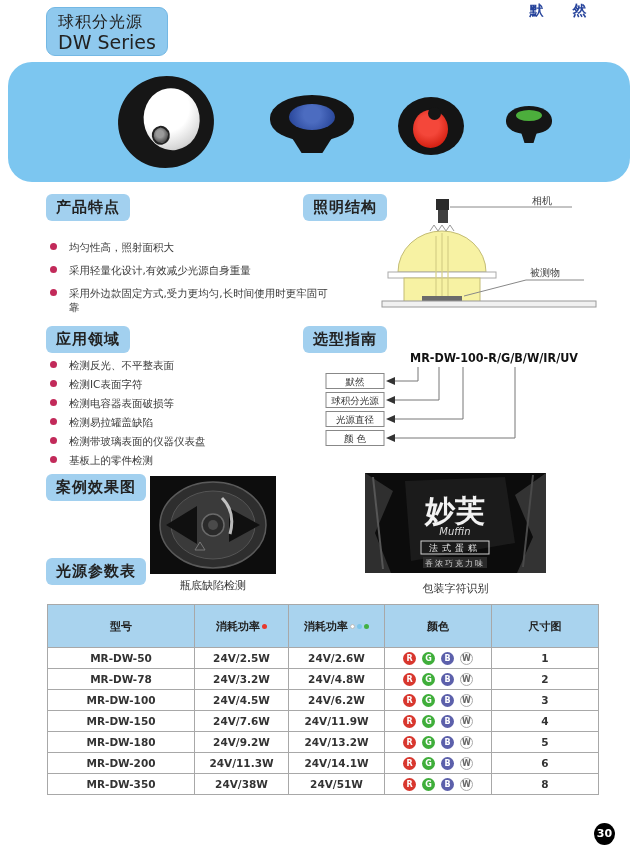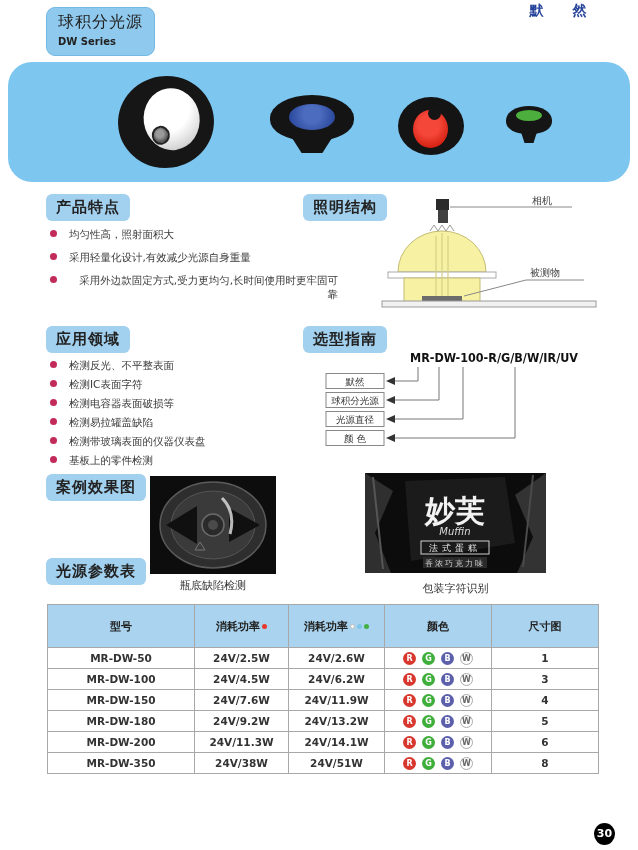--- a/index.html
+++ b/index.html
@@ -4,21 +4,21 @@
 <style>
   html,body{margin:0;padding:0;background:#fff;}
   *{box-sizing:border-box;}
   body{font-family:"DejaVu Sans","Liberation Sans",sans-serif;}
   #page{position:relative;width:638px;height:850px;background:#fff;overflow:hidden;}
 
   
   .title-box{position:absolute;left:46px;top:7px;background:#8fc9ee;border:1px solid #74b8e4;
     border-radius:9px;padding:3px 11px;color:#222;}
   .title-cn{font-size:16px;line-height:21px;letter-spacing:1px;}
-  .title-en{font-size:10px;line-height:20px;font-weight:bold;}
+  .title-en{font-size:19px;line-height:20px;}
   .logo{position:absolute;left:486px;top:2px;width:144px;text-align:center;color:#26439b;}
   .logo-main{font-size:25px;font-weight:bold;letter-spacing:1px;line-height:26px;}
   .logo-sub{font-size:14px;font-weight:bold;letter-spacing:12px;padding-left:12px;line-height:16px;}
 
   
   .banner{position:absolute;left:8px;top:62px;width:622px;height:120px;background:#7cc6f0;border-radius:24px;}
   .p-abs{position:absolute;}
   .prod1-outer{left:110px;top:14px;width:96px;height:92px;background:#161616;border-radius:50%;transform:rotate(-8deg);}
   .prod1-ball{position:absolute;left:26px;top:13px;width:56px;height:62px;border-radius:50%;
     background:radial-gradient(circle at 40% 30%,#ffffff 45%,#d8d8d8 75%,#a9a9a9);}
@@ -41,21 +41,21 @@
   .prod4-stem{position:absolute;left:15px;top:26px;width:16px;height:11px;background:#151515;
     clip-path:polygon(0 0,100% 0,78% 100%,22% 100%);}
 
   
   .sec-label{position:absolute;background:#a2d0ef;border-radius:6px;padding:4px 10px;
     font-size:15px;font-weight:bold;color:#222;letter-spacing:1px;}
 
   
   ul.blist{position:absolute;list-style:none;margin:0;padding:0;width:292px;color:#3a3a3a;}
   ul.blist li{display:flex;align-items:flex-start;font-size:10.5px;line-height:14px;}
-  #features-list{left:46px;top:227px;text-align:right;}
+  #features-list{left:46px;top:240px;}
   #features-list li{margin-bottom:9px;}
   #applications-list{left:46px;top:358px;}
   #applications-list li{margin-bottom:5px;}
   ul.blist .dot{flex:0 0 auto;width:7px;height:7px;border-radius:50%;background:#c22a5a;margin:3px 12px 0 4px;}
 
   
   svg text{font-family:"DejaVu Sans","Liberation Sans",sans-serif;}
   .diag{position:absolute;}
 
   
@@ -255,20 +255,27 @@
     </thead>
     <tbody id="table-body">
         <tr>
           <td>MR-DW-50</td>
           <td>24V/2.5W</td>
           <td>24V/2.6W</td>
           <td><span class="badge" style="background: rgb(216, 55, 46); color: rgb(255, 255, 255);">R</span><span class="badge" style="background: rgb(63, 174, 58); color: rgb(255, 255, 255);">G</span><span class="badge" style="background: rgb(92, 96, 171); color: rgb(255, 255, 255);">B</span><span class="badge w" style="background: rgb(255, 255, 255); color: rgb(102, 102, 102);">W</span></td>
           <td>1</td>
         </tr>
         <tr>
+          <td>MR-DW-78</td>
+          <td>24V/3.2W</td>
+          <td>24V/4.8W</td>
+          <td><span class="badge" style="background: rgb(216, 55, 46); color: rgb(255, 255, 255);">R</span><span class="badge" style="background: rgb(63, 174, 58); color: rgb(255, 255, 255);">G</span><span class="badge" style="background: rgb(92, 96, 171); color: rgb(255, 255, 255);">B</span><span class="badge w" style="background: rgb(255, 255, 255); color: rgb(102, 102, 102);">W</span></td>
+          <td>2</td>
+        </tr>
+        <tr>
           <td>MR-DW-100</td>
           <td>24V/4.5W</td>
           <td>24V/6.2W</td>
           <td><span class="badge" style="background: rgb(216, 55, 46); color: rgb(255, 255, 255);">R</span><span class="badge" style="background: rgb(63, 174, 58); color: rgb(255, 255, 255);">G</span><span class="badge" style="background: rgb(92, 96, 171); color: rgb(255, 255, 255);">B</span><span class="badge w" style="background: rgb(255, 255, 255); color: rgb(102, 102, 102);">W</span></td>
           <td>3</td>
         </tr>
         <tr>
           <td>MR-DW-150</td>
           <td>24V/7.6W</td>
           <td>24V/11.9W</td>

